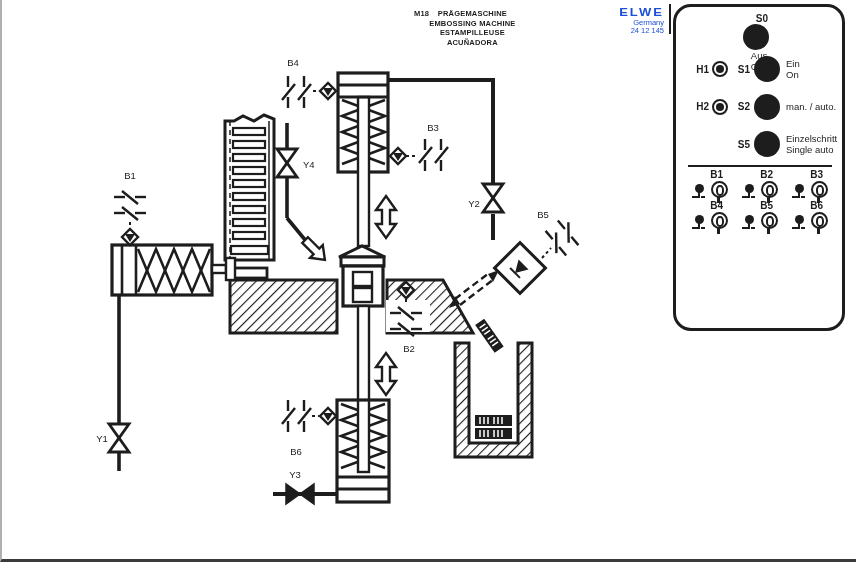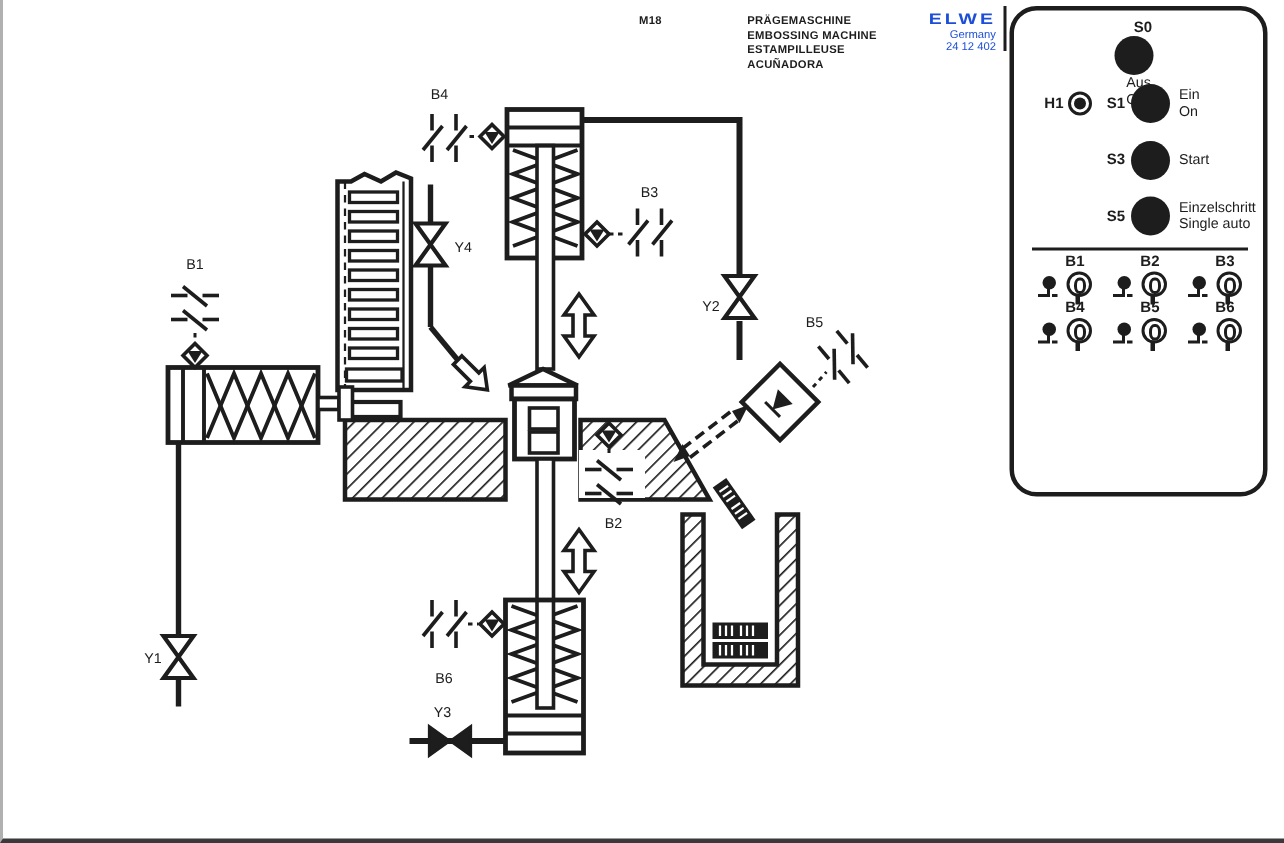--- a/index.html
+++ b/index.html
@@ -4,23 +4,23 @@
 <style>
   html,body{margin:0;padding:0;background:#fff;}
   .stage{
     position:relative;width:856px;height:562px;background:#fff;overflow:hidden;
     box-sizing:border-box;border-left:2px solid #b0b0b0;border-bottom:3px solid #3a3a3a;
     font-family:"Liberation Sans", sans-serif;color:#1d1d1d;
   }
   svg.diagram{position:absolute;left:0;top:0;}
   svg.diagram text{font-family:"Liberation Sans", sans-serif;font-size:9.5px;fill:#1d1d1d;}
   
-  .title-block{position:absolute;left:424px;top:9px;display:flex;gap:12px;
-    font-size:7.5px;line-height:9.5px;letter-spacing:.2px;font-weight:bold;color:#1d1d1d;}
-  .title-block .names div{white-space:nowrap;padding-left:45px;}
+  .title-block{position:absolute;left:412px;top:9px;display:flex;gap:0;
+    font-size:7.5px;line-height:9.5px;letter-spacing:.2px;font-weight:bold;color:#1d1d1d;text-align:center;}
+  .title-block .names div{white-space:nowrap;}
   
   .logo-block{position:absolute;left:600px;top:7px;width:62px;text-align:right;color:#1d4ed8;}
   .logo-brand{font-weight:800;font-size:13px;letter-spacing:2px;transform:scaleY(.78);line-height:12px;}
   .logo-sub{font-size:7.5px;line-height:8px;font-weight:normal;}
   .logo-rule{position:absolute;left:667px;top:4px;width:2px;height:30px;background:#1d1d1d;}
   
   .panel{position:absolute;left:671px;top:4px;width:172px;height:327px;box-sizing:border-box;
     border:3px solid #1d1d1d;border-radius:18px;background:#fff;}
   .p-row{display:flex;align-items:center;height:37.5px;}
   .p-row:first-child{margin-top:6px;flex-direction:column;}
@@ -271,21 +271,21 @@
       <div>PRÄGEMASCHINE</div>
       <div>EMBOSSING MACHINE</div>
       <div>ESTAMPILLEUSE</div>
       <div>ACUÑADORA</div>
     </div>
   </div>
 
   <div class="logo-block">
     <div class="logo-brand">ELWE</div>
     <div class="logo-sub">Germany</div>
-    <div class="logo-sub">24 12 402</div>
+    <div class="logo-sub">24 12 145</div>
   </div>
   <div class="logo-rule"></div>
 
   <div class="panel">
 
     <div class="p-row">
       <div class="h-cell"></div>
       <div class="s-label">S0</div>
       <button class="p-btn"></button>
       <div class="p-txt">
@@ -302,29 +302,34 @@
           </span>
       </div>
       <div class="s-label">S1</div>
       <button class="p-btn"></button>
       <div class="p-txt">
           <div>Ein</div>
           <div>On</div>
         </div>
     </div>
 
-
     <div class="p-row">
-      <div class="h-cell"></div>
-      <div class="s-label">S3</div>
+      <div class="h-cell">
+        <span class="h-label">H2</span>
+        <span class="lamp">
+            <i></i>
+          </span>
+      </div>
+      <div class="s-label">S2</div>
       <button class="p-btn"></button>
       <div class="p-txt">
-          <div>Start</div>
+          <div>man. / auto.</div>
         </div>
     </div>
+
 
 
     <div class="p-row">
       <div class="h-cell"></div>
       <div class="s-label">S5</div>
       <button class="p-btn"></button>
       <div class="p-txt">
           <div>Einzelschritt</div>
           <div>Single auto</div>
         </div>

